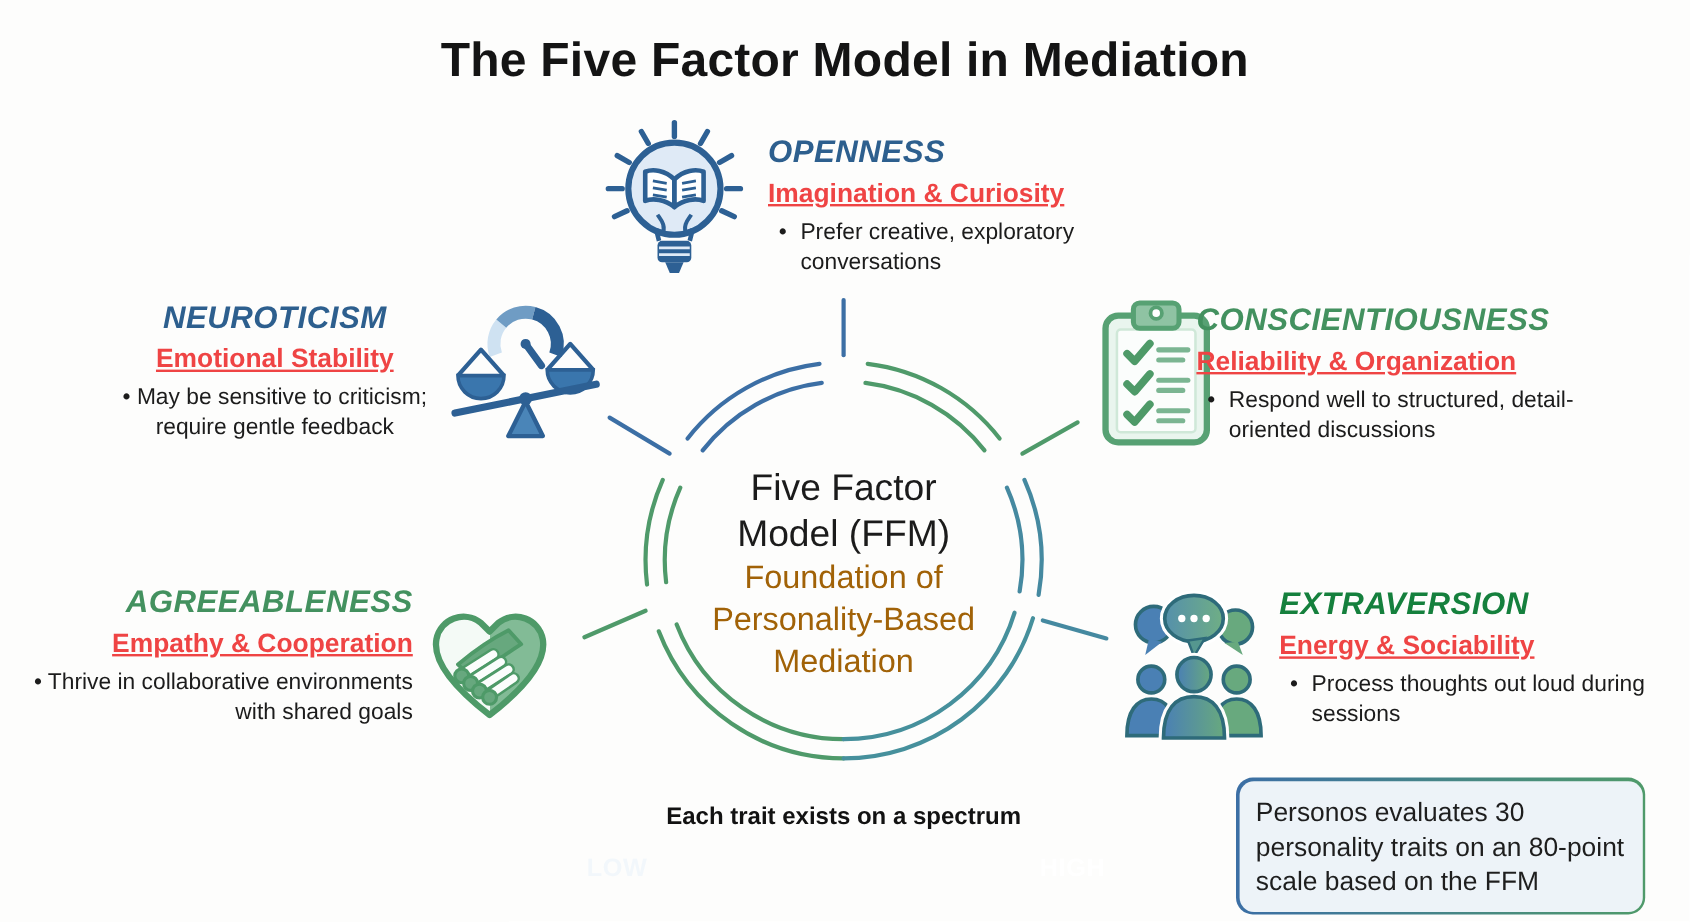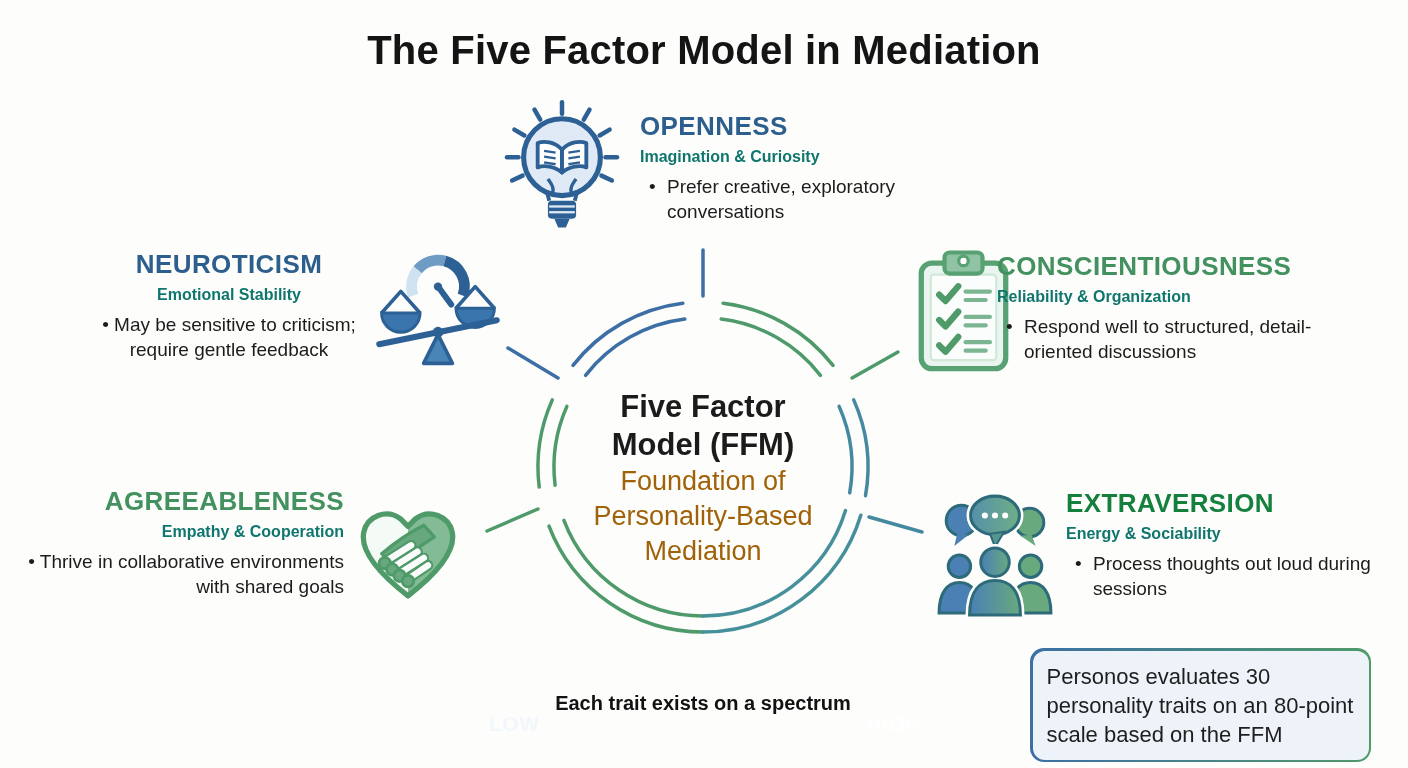--- a/index.html
+++ b/index.html
@@ -4,22 +4,22 @@
 <style>
   html,body{margin:0;padding:0;background:#ffffff;}
   .stage{position:relative;width:1408px;height:768px;background:#fdfdfc;overflow:hidden;
          font-family:"Liberation Sans",sans-serif;color:#1a1a1a;}
   .abs{position:absolute;}
 
   .main-title{left:0;top:28px;width:1408px;text-align:center;
               font-size:40px;font-weight:bold;color:#141414;letter-spacing:0.2px;}
 
   .trait{line-height:1.15;}
-  .trait .trait-name{font-size:26px;font-weight:bold;letter-spacing:0.4px;}
-  .trait .trait-sub{font-size:16px;font-weight:bold;color:#0f766e;margin-top:6px;}
+  .trait .trait-name{font-size:26px;font-weight:bold;letter-spacing:0.4px;font-style:italic;}
+  .trait .trait-sub{font-size:22px;font-weight:bold;color:#ef4444;margin-top:6px;text-decoration:underline;}
   .trait .trait-bullet{font-size:19px;color:#1c1c1c;margin-top:9px;line-height:1.28;}
   .c-blue{color:#2d5f8e;} .c-green{color:#43915f;} .c-teal{color:#15803d;}
 
   .hang{position:relative;padding-left:27px;}
   .hang .marker{position:absolute;left:9px;top:0;}
 
   .t-openness{left:640px;top:112px;width:310px;text-align:left;}
   .t-openness .trait-bullet{width:272px;}
   .t-neuroticism{left:73px;top:250px;width:312px;text-align:center;}
   .t-conscientiousness{left:997px;top:252px;width:368px;text-align:left;}
@@ -32,25 +32,25 @@
   .i-openness{left:498px;top:98px;width:128px;height:144px;}
   .i-neuroticism{left:372px;top:238px;width:132px;height:132px;}
   .i-conscientiousness{left:916px;top:243px;width:95px;height:133px;}
   .i-agreeableness{left:350px;top:486px;width:116px;height:128px;}
   .i-extraversion{left:933px;top:482px;width:124px;height:138px;}
   .icon-box svg{width:100%;height:100%;display:block;}
 
   .ring-layer{left:0;top:0;width:1408px;height:768px;pointer-events:none;}
 
   .center-text{left:583px;top:388px;width:240px;text-align:center;}
-  .center-title{font-size:31px;font-weight:bold;color:#1b1b1b;line-height:1.22;}
+  .center-title{font-size:31px;font-weight:normal;color:#1b1b1b;line-height:1.22;}
   .center-sub{font-size:27px;color:#a16207;line-height:1.3;margin-top:0;}
 
   .spectrum-label{left:453px;top:670px;width:500px;text-align:center;
-                  font-size:20px;font-weight:bold;color:#121212;margin-top:22px;}
+                  font-size:20px;font-weight:bold;color:#121212;}
   .spectrum-bar{left:465px;top:707px;width:480px;height:34px;border-radius:17px;
                 background:linear-gradient(90deg,#b9d5ea 0%,#7fা 0%,#8fb8d9 12%,#4a7fae 55%,#1d4e7d 100%);
                 display:flex;justify-content:space-between;align-items:center;
                 padding:0 24px;box-sizing:border-box;}
   .spectrum-bar .end-label{font-size:21px;font-weight:bold;color:#ffffff;letter-spacing:0.5px;}
   .spectrum-bar .low{color:#f2f7fb;}
 
   .note-box{left:1030px;top:648px;width:336px;border-radius:14px;padding:2.5px;
             background:linear-gradient(90deg,#3c6fa5,#4f9a6a);}
   .note-inner{background:#edf3f8;border-radius:12px;padding:11px 14px;

